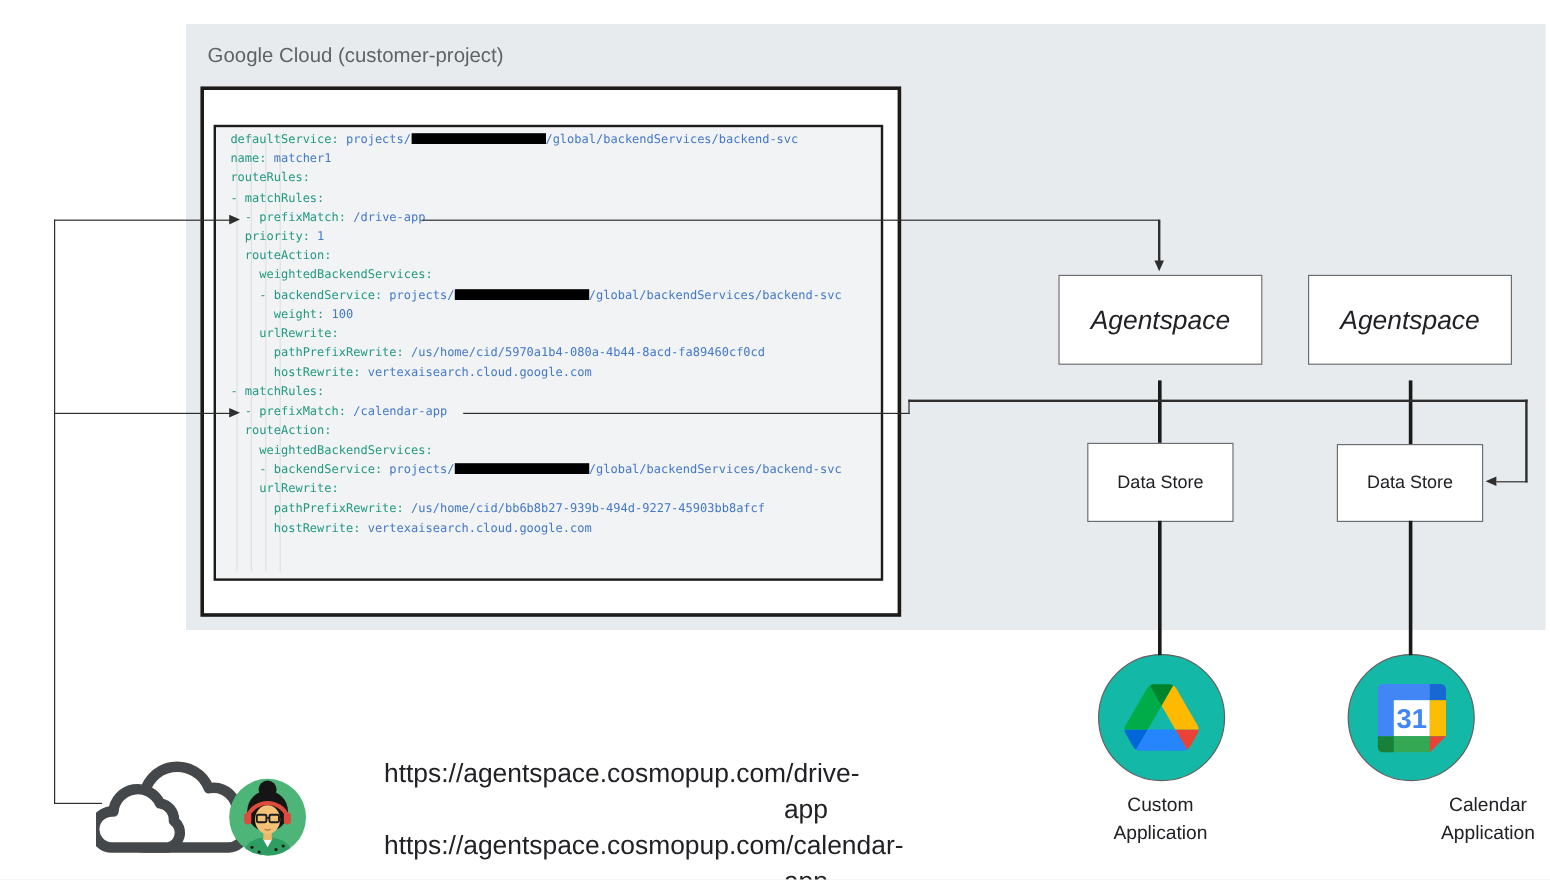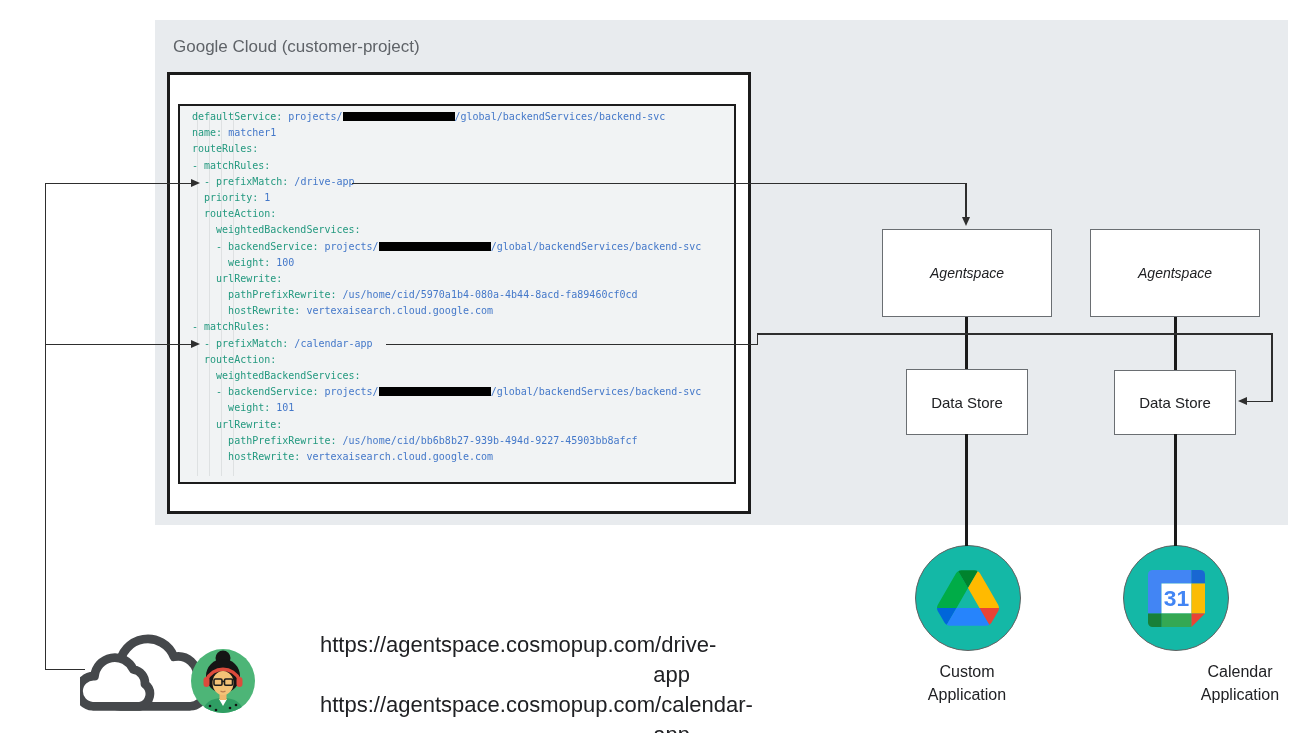--- a/index.html
+++ b/index.html
@@ -21,21 +21,21 @@
   .code-inner{position:absolute;left:12px;top:3px;right:2px;bottom:2px;}
   .cl{white-space:pre;line-height:16.2px;height:16.2px;
       font-family:"DejaVu Sans Mono","Liberation Mono",monospace;font-size:10px;}
   .ck{color:#23997f;}
   .cv{color:#4478c9;}
   .redact{display:inline-block;width:112px;height:9px;background:#000;vertical-align:baseline;margin-bottom:-1px;}
   .guide{position:absolute;top:6px;bottom:6px;width:1px;background:rgba(60,64,67,0.10);}
   
   .node{background:#fff;border:1.5px solid #6a6e72;box-sizing:border-box;
     display:flex;align-items:center;justify-content:center;z-index:2;}
-  .agentspace{width:170px;height:88px;font-size:14px;font-style:italic;}
+  .agentspace{width:170px;height:75px;font-size:22px;font-style:italic;}
   .datastore{width:122px;font-size:15px;}
   .circle{width:104px;height:104px;border-radius:50%;border:1.5px solid #616161;
     background:#14b8a6;display:flex;align-items:center;justify-content:center;z-index:2;}
   .app-label{width:110px;text-align:center;font-size:16px;line-height:23px;z-index:2;}
   
   .line{background:#2e2e2e;z-index:4;}
   .thick{background:#1a1a1a;width:3px;z-index:3;}
   .arrow{width:0;height:0;z-index:4;}
   .arrow-right{border-left:9px solid #2e2e2e;border-top:4.7px solid transparent;border-bottom:4.7px solid transparent;}
   .arrow-down{border-top:9px solid #2e2e2e;border-left:4.5px solid transparent;border-right:4.5px solid transparent;}
@@ -70,21 +70,20 @@
       <div class="cl"><span class="ck">    - backendService: </span><span class="cv">projects/</span><span class="redact"></span><span class="cv">/global/backendServices/backend-svc</span></div>
       <div class="cl"><span class="ck">      weight: </span><span class="cv">100</span></div>
       <div class="cl"><span class="ck">    urlRewrite:</span></div>
       <div class="cl"><span class="ck">      pathPrefixRewrite: </span><span class="cv">/us/home/cid/5970a1b4-080a-4b44-8acd-fa89460cf0cd</span></div>
       <div class="cl"><span class="ck">      hostRewrite: </span><span class="cv">vertexaisearch.cloud.google.com</span></div>
       <div class="cl"><span class="ck">- matchRules:</span></div>
       <div class="cl"><span class="ck">  - prefixMatch: </span><span class="cv">/calendar-app</span></div>
       <div class="cl"><span class="ck">  routeAction:</span></div>
       <div class="cl"><span class="ck">    weightedBackendServices:</span></div>
       <div class="cl"><span class="ck">    - backendService: </span><span class="cv">projects/</span><span class="redact"></span><span class="cv">/global/backendServices/backend-svc</span></div>
-      <div class="cl"><span class="ck">      weight: </span><span class="cv">101</span></div>
       <div class="cl"><span class="ck">    urlRewrite:</span></div>
       <div class="cl"><span class="ck">      pathPrefixRewrite: </span><span class="cv">/us/home/cid/bb6b8b27-939b-494d-9227-45903bb8afcf</span></div>
       <div class="cl"><span class="ck">      hostRewrite: </span><span class="cv">vertexaisearch.cloud.google.com</span></div>
     </div>
 </div>
 
 <div class="abs node agentspace" style="left:882px;top:229px;">
   <span>Agentspace</span>
 </div>
 <div class="abs node agentspace" style="left:1090px;top:229px;">

